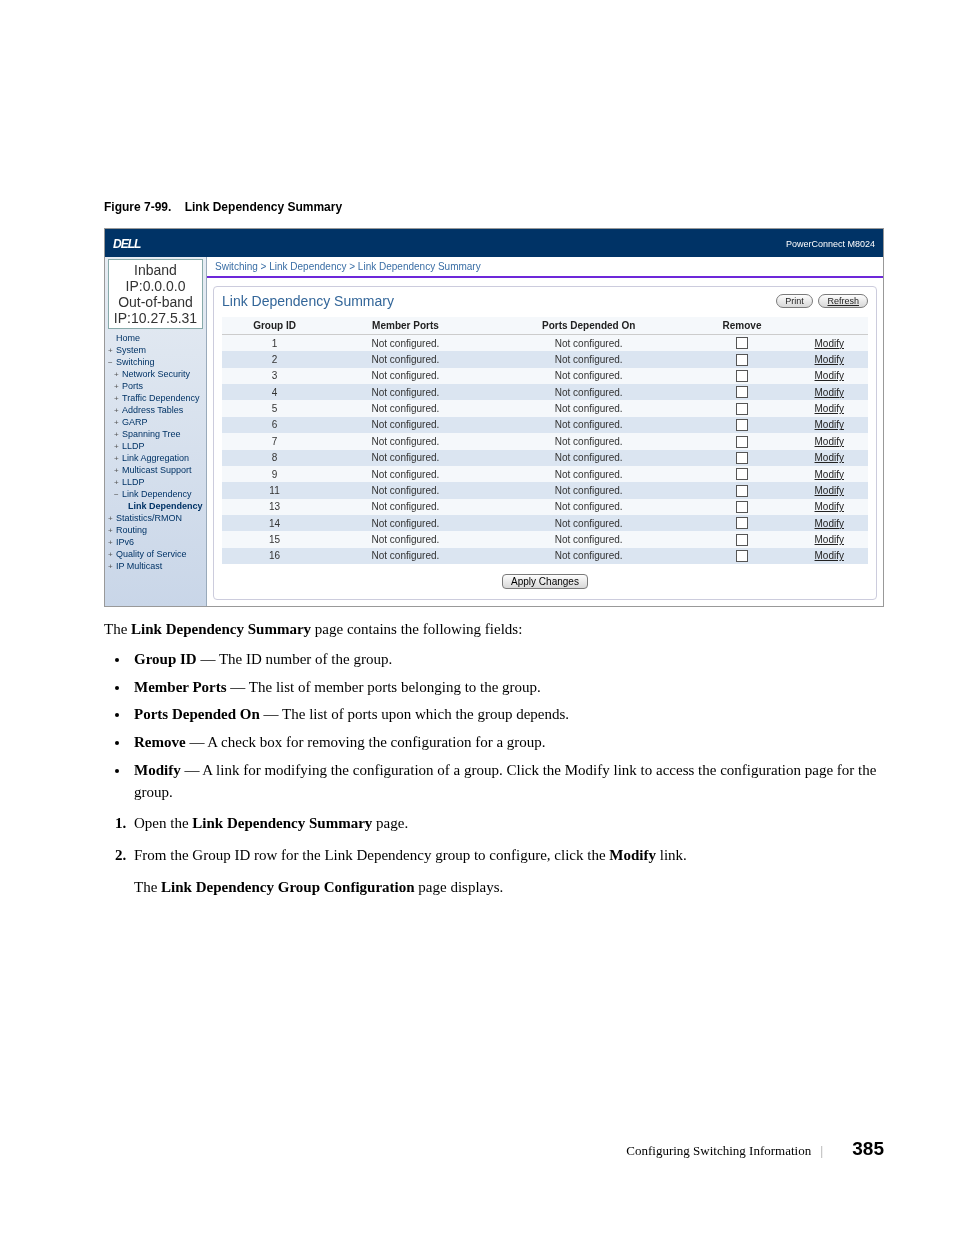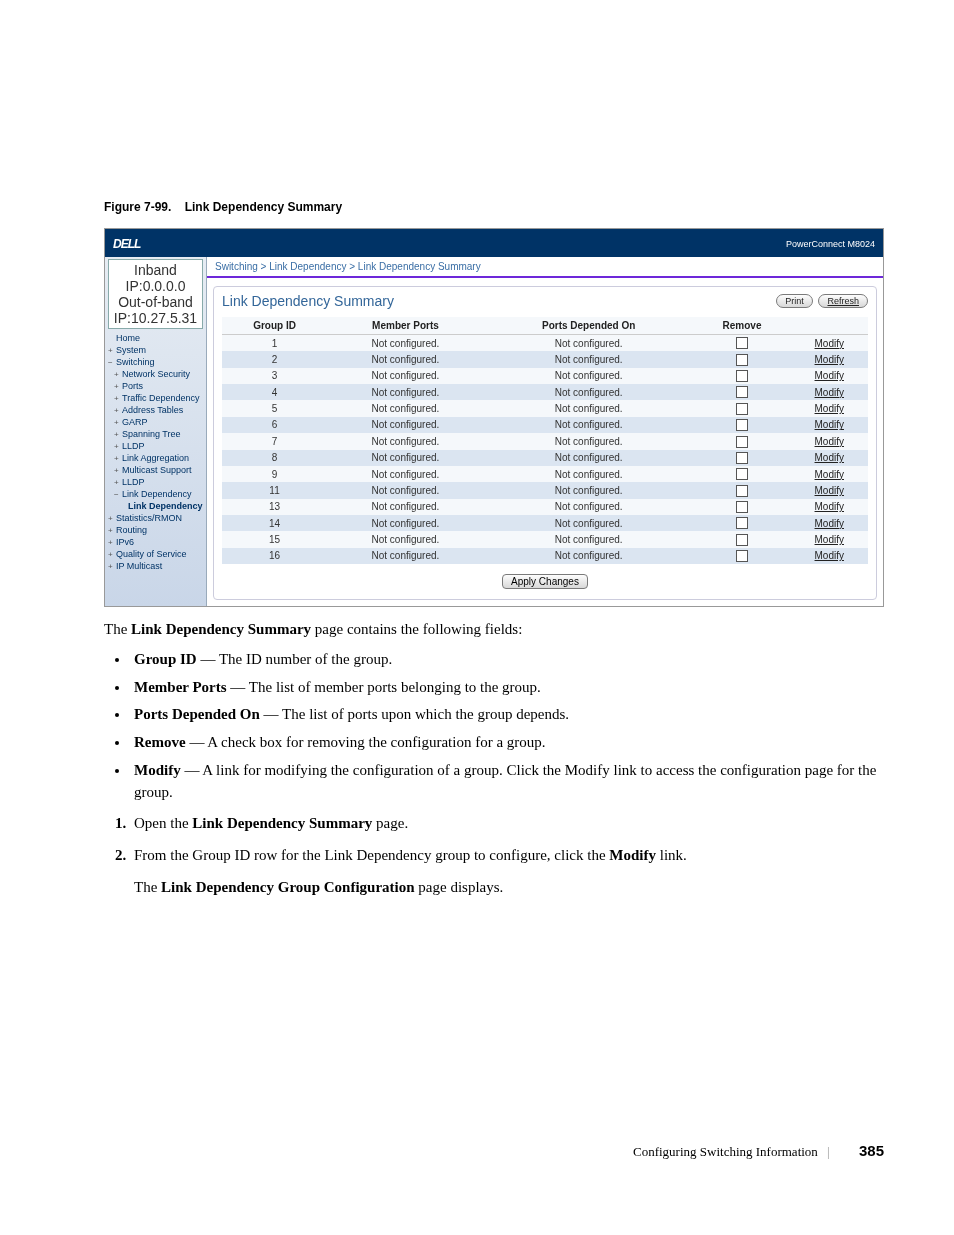--- a/index.html
+++ b/index.html
@@ -210,21 +210,21 @@
   .footer {
     position: absolute;
     bottom: 40px;
     right: 70px;
     font-family: "Times New Roman", Times, serif;
     font-size: 13px;
   }
   .footer .pn {
     font-family: Arial, Helvetica, sans-serif;
     font-weight: bold;
-    font-size: 15px;
+    font-size: 19px;
     margin-left: 20px;
   }
   .footer .sep {
     color: #999;
     margin: 0 6px;
   }
 </style>
 </head>
 <body>
 

